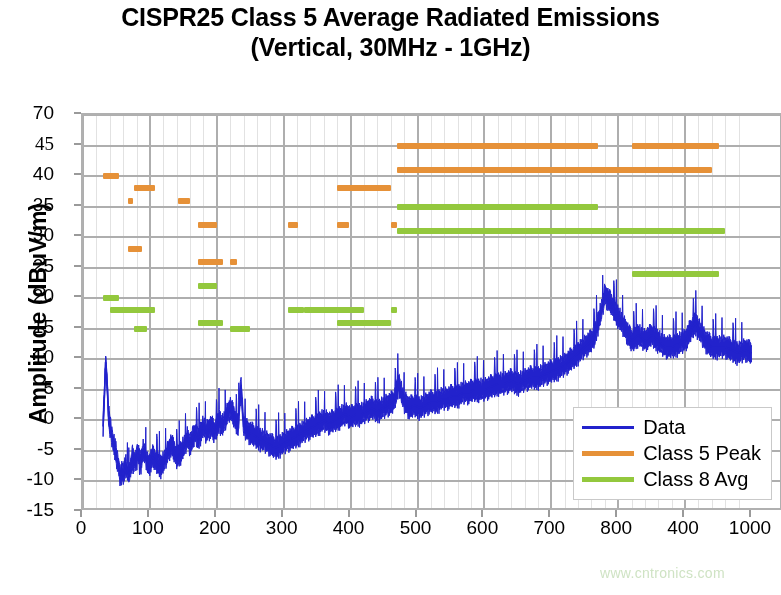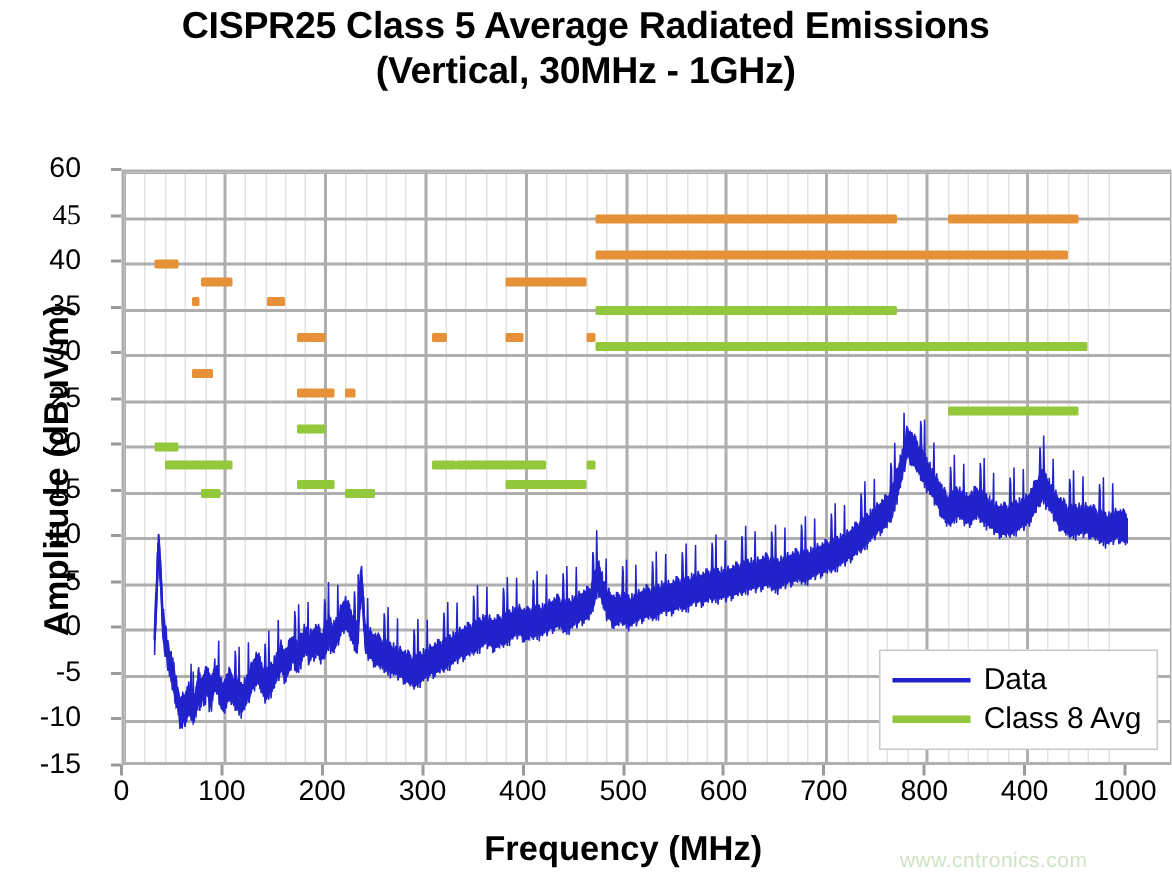--- a/index.html
+++ b/index.html
@@ -82,37 +82,36 @@
 <body>
 
 <div id="chart-root">
 
   <div class="title-block">
     <span>CISPR25 Class 5 Average Radiated Emissions</span>
     <span class="title-line2">(Vertical, 30MHz - 1GHz)</span>
   </div>
 
   <div class="ylabel">Amplitude (dBuV/m)</div>
-  <div class="xlabel">Frequency (MHz)</div>
 
   <div id="yticklabels">
       <div class="ytick-lbl" style="top: 499px;">-15</div>
       <div class="ytick-lbl" style="top: 468.462px;">-10</div>
       <div class="ytick-lbl" style="top: 437.923px;">-5</div>
       <div class="ytick-lbl" style="top: 407.385px;">0</div>
       <div class="ytick-lbl" style="top: 376.846px;">5</div>
       <div class="ytick-lbl" style="top: 346.308px;">10</div>
       <div class="ytick-lbl" style="top: 315.769px;">15</div>
       <div class="ytick-lbl" style="top: 285.231px;">20</div>
       <div class="ytick-lbl" style="top: 254.692px;">25</div>
       <div class="ytick-lbl" style="top: 224.154px;">30</div>
       <div class="ytick-lbl" style="top: 193.615px;">35</div>
       <div class="ytick-lbl" style="top: 163.077px;">40</div>
       <div class="ytick-lbl" style="top: 132.538px; font-family: Liberation Serif, serif;">45</div>
-      <div class="ytick-lbl" style="top: 102px;">60</div>
+      <div class="ytick-lbl" style="top: 102px;">70</div>
     </div>
   <div id="xticklabels">
       <div class="xtick-lbl" style="left: 46px;">0</div>
       <div class="xtick-lbl" style="left: 112.9px;">100</div>
       <div class="xtick-lbl" style="left: 179.8px;">200</div>
       <div class="xtick-lbl" style="left: 246.7px;">300</div>
       <div class="xtick-lbl" style="left: 313.6px;">400</div>
       <div class="xtick-lbl" style="left: 380.5px;">500</div>
       <div class="xtick-lbl" style="left: 447.4px;">600</div>
       <div class="xtick-lbl" style="left: 514.3px;">700</div>
@@ -250,20 +249,24 @@
           <polyline points="20.1,311.5 20.4,303.1 20.8,294.7 21.2,286.3 21.5,277.3 21.9,267.2 22.3,257.1 22.6,247.1 23.0,249.2 23.4,255.9 23.7,262.6 24.1,269.5 24.5,277.9 24.9,286.3 25.2,294.7 25.6,300.8 26.0,304.2 26.3,307.5 26.7,310.9 27.1,312.9 27.4,314.5 27.8,316.2 28.2,317.9 28.5,319.6 28.9,321.3 29.3,322.9 29.6,324.6 30.0,326.3 30.4,328.0 30.7,329.7 31.1,331.3 31.5,333.0 31.8,334.7 32.2,336.4 32.6,338.1 32.9,339.7 33.3,341.4 33.7,343.1 34.1,344.8 34.4,346.5 34.8,348.1 35.2,349.8 35.5,351.5 35.9,353.2 36.3,354.9 36.6,356.5 37.0,358.2 37.4,359.9 37.7,359.7 38.1,358.9 38.5,358.1 38.8,357.4 39.2,358.2 39.6,359.1 39.9,359.9 40.3,359.6 40.7,357.9 41.0,356.2 41.4,354.6 41.8,353.6 42.1,352.7 42.5,351.9 42.9,351.3 43.3,352.2 43.6,353.0 44.0,353.9 44.4,355.2 44.7,356.8 45.1,358.5 45.5,360.2 45.8,359.6 46.2,358.8 46.6,357.9 46.9,356.6 47.3,354.1 47.7,351.6 48.0,349.1 48.4,347.1 48.8,345.4 49.1,343.7 49.5,342.0 49.9,343.7 50.2,345.4 50.6,347.1 51.0,347.8 51.3,347.0 51.7,346.2 52.1,345.3 52.4,344.5 52.8,343.6 53.2,342.8 53.6,342.0 53.9,341.1 54.3,340.3 54.7,339.4 55.0,339.7 55.4,341.4 55.8,343.1 56.1,344.8 56.5,345.8 56.9,346.6 57.2,347.5 57.6,347.8 58.0,346.2 58.3,344.5 58.7,342.8 59.1,341.1 59.4,339.4 59.8,337.8 60.2,336.1 60.5,336.7 60.9,337.5 61.3,338.4 61.6,339.2 62.0,340.0 62.4,340.9 62.8,341.7 63.1,343.1 63.5,344.8 63.9,346.5 64.2,348.1 64.6,349.0 65.0,349.8 65.3,350.7 65.7,350.9 66.1,350.0 66.4,349.2 66.8,348.4 67.2,347.5 67.5,346.7 67.9,345.8 68.3,345.0 68.6,344.2 69.0,343.3 69.4,342.5 69.7,342.2 70.1,342.6 70.5,343.1 70.8,343.5 71.2,343.9 71.6,344.3 72.0,344.7 72.3,345.2 72.7,345.6 73.1,346.0 73.4,346.4 73.8,346.8 74.2,347.3 74.5,347.7 74.9,348.1 75.3,348.5 75.6,348.9 76.0,349.4 76.4,349.8 76.7,350.2 77.1,350.6 77.5,351.0 77.8,350.9 78.2,350.5 78.6,350.1 78.9,349.7 79.3,349.2 79.7,348.8 80.0,348.4 80.4,347.8 80.8,347.0 81.1,346.2 81.5,345.3 81.9,344.5 82.3,343.6 82.6,342.8 83.0,342.0 83.4,341.1 83.7,340.3 84.1,339.4 84.5,338.6 84.8,337.8 85.2,336.9 85.6,336.1 85.9,335.2 86.3,334.4 86.7,333.6 87.0,332.7 87.4,331.9 87.8,331.0 88.1,330.2 88.5,330.3 88.9,331.1 89.2,332.0 89.6,332.8 90.0,333.6 90.3,334.5 90.7,335.3 91.1,336.2 91.5,337.0 91.8,337.8 92.2,338.7 92.6,339.5 92.9,340.4 93.3,341.2 93.7,342.0 94.0,341.6 94.4,341.2 94.8,340.8 95.1,340.4 95.5,339.9 95.9,339.5 96.2,339.1 96.6,338.7 97.0,338.3 97.3,337.8 97.7,337.4 98.1,337.0 98.4,336.6 98.8,336.2 99.2,335.5 99.5,334.7 99.9,333.9 100.3,333.0 100.7,332.2 101.0,331.3 101.4,330.5 101.8,329.7 102.1,328.8 102.5,328.0 102.9,327.1 103.2,326.3 103.6,325.5 104.0,324.6 104.3,323.8 104.7,324.5 105.1,325.3 105.4,326.2 105.8,327.0 106.2,327.8 106.5,328.7 106.9,329.5 107.3,329.3 107.6,328.4 108.0,327.6 108.4,326.8 108.7,325.9 109.1,325.1 109.5,324.2 109.8,323.4 110.2,322.6 110.6,321.7 111.0,320.9 111.3,320.0 111.7,319.2 112.1,318.4 112.4,317.7 112.8,318.5 113.2,319.4 113.5,320.2 113.9,321.0 114.3,321.9 114.6,322.7 115.0,323.6 115.4,323.0 115.7,322.2 116.1,321.3 116.5,320.5 116.8,319.7 117.2,318.8 117.6,318.0 117.9,317.1 118.3,316.3 118.7,315.5 119.0,314.6 119.4,313.8 119.8,312.9 120.2,312.1 120.5,311.7 120.9,312.6 121.3,313.4 121.6,314.2 122.0,315.1 122.4,315.9 122.7,316.8 123.1,317.6 123.5,317.2 123.8,316.8 124.2,316.3 124.6,315.9 124.9,315.5 125.3,315.1 125.7,314.7 126.0,314.2 126.4,313.8 126.8,313.4 127.1,313.0 127.5,312.6 127.9,312.1 128.2,311.7 128.6,311.9 129.0,312.7 129.4,313.6 129.7,314.4 130.1,315.2 130.5,316.1 130.8,316.9 131.2,317.4 131.6,316.6 131.9,315.8 132.3,314.9 132.7,314.1 133.0,313.2 133.4,312.4 133.8,311.6 134.1,310.7 134.5,309.9 134.9,309.0 135.2,308.2 135.6,307.4 136.0,306.5 136.3,305.7 136.7,305.9 137.1,306.8 137.4,307.6 137.8,308.4 138.2,309.3 138.5,310.1 138.9,311.0 139.3,311.2 139.7,310.3 140.0,309.5 140.4,308.7 140.8,307.8 141.1,307.0 141.5,306.1 141.9,305.3 142.2,304.5 142.6,303.6 143.0,302.8 143.3,301.9 143.7,301.1 144.1,300.3 144.4,299.4 144.8,298.6 145.2,297.7 145.5,296.9 145.9,296.1 146.3,295.2 146.6,294.4 147.0,293.6 147.4,293.6 147.7,294.5 148.1,295.3 148.5,296.1 148.9,297.0 149.2,297.8 149.6,298.7 150.0,299.5 150.3,300.3 150.7,301.2 151.1,302.0 151.4,302.9 151.8,303.7 152.2,304.5 152.5,305.4 152.9,306.2 153.3,307.1 153.6,307.9 154.0,308.7 154.4,309.6 154.7,310.4 155.1,311.3 155.5,307.2 155.8,301.3 156.2,295.5 156.6,289.6 156.9,283.7 157.3,277.8 157.7,271.9 158.1,271.4 158.4,277.3 158.8,283.2 159.2,289.0 159.5,294.9 159.9,300.8 160.3,306.7 160.6,311.6 161.0,312.0 161.4,312.4 161.7,312.8 162.1,313.2 162.5,313.7 162.8,314.1 163.2,314.5 163.6,314.9 163.9,315.3 164.3,315.8 164.7,316.2 165.0,316.6 165.4,317.0 165.8,317.4 166.1,317.7 166.5,317.9 166.9,318.2 167.3,318.4 167.6,318.6 168.0,318.8 168.4,319.0 168.7,319.2 169.1,319.4 169.5,319.6 169.8,319.8 170.2,320.0 170.6,320.3 170.9,320.5 171.3,320.7 171.7,320.9 172.0,321.1 172.4,321.3 172.8,321.5 173.1,321.7 173.5,321.9 173.9,322.1 174.2,322.4 174.6,322.6 175.0,322.8 175.3,323.0 175.7,323.2 176.1,323.4 176.4,323.6 176.8,323.8 177.2,324.0 177.6,324.2 177.9,324.5 178.3,324.7 178.7,324.9 179.0,325.1 179.4,325.3 179.8,325.5 180.1,325.7 180.5,325.9 180.9,326.1 181.2,326.3 181.6,326.6 182.0,326.8 182.3,327.0 182.7,327.2 183.1,327.4 183.4,327.6 183.8,327.8 184.2,328.0 184.5,328.2 184.9,328.4 185.3,328.7 185.6,328.9 186.0,329.1 186.4,329.3 186.8,329.5 187.1,329.7 187.5,329.9 187.9,330.1 188.2,330.3 188.6,330.5 189.0,330.8 189.3,331.0 189.7,331.2 190.1,331.4 190.4,331.6 190.8,331.8 191.2,332.0 191.5,332.2 191.9,332.4 192.3,332.6 192.6,332.9 193.0,332.7 193.4,332.5 193.7,332.3 194.1,332.0 194.5,331.8 194.8,331.6 195.2,331.4 195.6,331.2 196.0,331.0 196.3,330.8 196.7,330.6 197.1,330.4 197.4,330.2 197.8,329.9 198.2,329.7 198.5,329.5 198.9,329.3 199.3,329.1 199.6,328.9 200.0,328.7 200.4,328.5 200.7,328.3 201.1,328.1 201.5,327.8 201.8,327.6 202.2,327.4 202.6,327.2 202.9,327.0 203.3,326.8 203.7,326.6 204.0,326.4 204.4,326.2 204.8,326.0 205.1,325.7 205.5,325.5 205.9,325.3 206.3,325.1 206.6,324.9 207.0,324.7 207.4,324.5 207.7,324.3 208.1,324.1 208.5,323.9 208.8,323.7 209.2,323.4 209.6,323.2 209.9,323.0 210.3,322.8 210.7,322.6 211.0,322.4 211.4,322.2 211.8,322.0 212.1,321.8 212.5,321.6 212.9,321.3 213.2,321.1 213.6,320.9 214.0,320.7 214.3,320.5 214.7,320.3 215.1,320.1 215.5,319.9 215.8,319.7 216.2,319.5 216.6,319.2 216.9,319.0 217.3,318.8 217.7,318.6 218.0,318.4 218.4,318.2 218.8,318.0 219.1,317.8 219.5,317.6 219.9,317.4 220.2,317.1 220.6,316.9 221.0,316.7 221.3,316.5 221.7,316.3 222.1,316.1 222.4,315.9 222.8,315.7 223.2,315.5 223.5,315.3 223.9,315.0 224.3,314.8 224.7,314.6 225.0,314.4 225.4,314.2 225.8,314.0 226.1,313.8 226.5,313.6 226.9,313.4 227.2,313.2 227.6,312.9 228.0,312.7 228.3,312.5 228.7,312.3 229.1,312.1 229.4,311.9 229.8,311.7 230.2,311.5 230.5,311.3 230.9,311.1 231.3,310.8 231.6,310.6 232.0,310.4 232.4,310.2 232.7,310.0 233.1,309.8 233.5,309.6 233.8,309.4 234.2,309.2 234.6,309.0 235.0,308.7 235.3,308.5 235.7,308.3 236.1,308.1 236.4,307.9 236.8,307.7 237.2,307.5 237.5,307.3 237.9,307.1 238.3,306.9 238.6,306.6 239.0,306.4 239.4,306.2 239.7,306.0 240.1,305.8 240.5,305.6 240.8,305.4 241.2,305.6 241.6,305.8 241.9,306.0 242.3,306.2 242.7,306.4 243.0,306.6 243.4,306.9 243.8,307.1 244.2,307.3 244.5,307.5 244.9,307.7 245.3,307.9 245.6,308.1 246.0,308.3 246.4,308.3 246.7,308.1 247.1,307.9 247.5,307.7 247.8,307.5 248.2,307.3 248.6,307.1 248.9,306.9 249.3,306.7 249.7,306.5 250.0,306.2 250.4,306.0 250.8,305.8 251.1,305.6 251.5,305.4 251.9,305.2 252.2,305.0 252.6,304.8 253.0,304.6 253.4,304.4 253.7,304.1 254.1,303.9 254.5,303.7 254.8,303.5 255.2,303.3 255.6,303.1 255.9,302.9 256.3,302.7 256.7,302.5 257.0,302.3 257.4,302.0 257.8,301.8 258.1,301.6 258.5,301.4 258.9,301.2 259.2,301.0 259.6,300.8 260.0,300.6 260.3,300.4 260.7,300.2 261.1,299.9 261.4,299.7 261.8,299.5 262.2,299.3 262.5,299.4 262.9,299.7 263.3,299.9 263.7,300.1 264.0,300.3 264.4,300.5 264.8,300.7 265.1,300.9 265.5,301.1 265.9,301.3 266.2,301.5 266.6,301.8 267.0,302.0 267.3,302.2 267.7,302.3 268.1,302.1 268.4,301.9 268.8,301.6 269.2,301.4 269.5,301.2 269.9,301.0 270.3,300.8 270.6,300.6 271.0,300.4 271.4,300.2 271.7,300.0 272.1,299.8 272.5,299.5 272.9,299.3 273.2,299.3 273.6,299.3 274.0,299.3 274.3,299.3 274.7,299.3 275.1,299.3 275.4,299.3 275.8,299.3 276.2,299.3 276.5,299.3 276.9,299.3 277.3,299.3 277.6,299.3 278.0,299.3 278.4,299.2 278.7,299.0 279.1,298.8 279.5,298.6 279.8,298.4 280.2,298.2 280.6,298.0 280.9,297.8 281.3,297.6 281.7,297.3 282.1,297.1 282.4,296.9 282.8,296.7 283.2,296.5 283.5,296.3 283.9,296.1 284.3,295.9 284.6,295.7 285.0,295.5 285.4,295.2 285.7,295.0 286.1,294.8 286.5,294.6 286.8,294.4 287.2,294.2 287.6,294.0 287.9,293.8 288.3,293.6 288.7,293.4 289.0,293.2 289.4,293.4 289.8,293.6 290.1,293.8 290.5,294.0 290.9,294.2 291.2,294.4 291.6,294.7 292.0,294.9 292.4,295.1 292.7,295.3 293.1,295.5 293.5,295.7 293.8,295.9 294.2,296.1 294.6,296.1 294.9,295.9 295.3,295.7 295.7,295.5 296.0,295.3 296.4,295.1 296.8,294.8 297.1,294.6 297.5,294.4 297.9,294.2 298.2,294.0 298.6,293.8 299.0,293.6 299.3,293.4 299.7,293.2 300.1,293.0 300.4,292.7 300.8,292.5 301.2,292.3 301.6,292.1 301.9,291.9 302.3,291.7 302.7,291.5 303.0,291.3 303.4,291.1 303.8,290.9 304.1,290.6 304.5,290.4 304.9,290.2 305.2,290.0 305.6,289.8 306.0,289.6 306.3,289.4 306.7,289.2 307.1,289.0 307.4,288.8 307.8,288.6 308.2,288.3 308.5,288.1 308.9,287.9 309.3,287.7 309.6,287.5 310.0,287.3 310.4,287.1 310.8,285.9 311.1,284.7 311.5,283.4 311.9,282.1 312.2,280.9 312.6,279.6 313.0,278.4 313.3,277.1 313.7,275.8 314.1,274.6 314.4,273.3 314.8,272.1 315.2,270.8 315.5,269.5 315.9,269.2 316.3,270.5 316.6,271.7 317.0,273.0 317.4,274.2 317.7,275.5 318.1,276.8 318.5,278.0 318.8,279.3 319.2,280.5 319.6,281.8 319.9,283.1 320.3,284.3 320.7,285.6 321.1,286.8 321.4,287.4 321.8,287.8 322.2,288.2 322.5,288.7 322.9,289.1 323.3,289.5 323.6,289.9 324.0,290.3 324.4,290.8 324.7,291.2 325.1,291.6 325.5,292.0 325.8,292.4 326.2,292.9 326.6,293.1 326.9,292.9 327.3,292.7 327.7,292.5 328.0,292.3 328.4,292.1 328.8,291.9 329.1,291.6 329.5,291.4 329.9,291.2 330.3,291.0 330.6,290.8 331.0,290.6 331.4,290.4 331.7,290.2 332.1,290.3 332.5,290.5 332.8,290.7 333.2,290.9 333.6,291.1 333.9,291.3 334.3,291.5 334.7,291.7 335.0,291.9 335.4,292.2 335.8,292.4 336.1,292.6 336.5,292.8 336.9,293.0 337.2,293.1 337.6,292.9 338.0,292.7 338.3,292.5 338.7,292.3 339.1,292.1 339.5,291.9 339.8,291.7 340.2,291.5 340.6,291.2 340.9,291.0 341.3,290.8 341.7,290.6 342.0,290.4 342.4,290.2 342.8,290.0 343.1,289.8 343.5,289.6 343.9,289.4 344.2,289.1 344.6,288.9 345.0,288.7 345.3,288.5 345.7,288.3 346.1,288.1 346.4,287.9 346.8,287.7 347.2,287.5 347.5,287.3 347.9,287.1 348.3,287.1 348.6,287.1 349.0,287.1 349.4,287.1 349.8,287.1 350.1,287.1 350.5,287.1 350.9,287.1 351.2,287.1 351.6,287.1 352.0,287.1 352.3,287.1 352.7,287.1 353.1,287.1 353.4,286.9 353.8,286.7 354.2,286.5 354.5,286.3 354.9,286.1 355.3,285.9 355.6,285.7 356.0,285.5 356.4,285.3 356.7,285.1 357.1,284.8 357.5,284.6 357.8,284.4 358.2,284.2 358.6,284.0 359.0,284.0 359.3,284.0 359.7,284.0 360.1,284.0 360.4,284.0 360.8,284.0 361.2,284.0 361.5,284.0 361.9,284.0 362.3,284.0 362.6,284.0 363.0,284.0 363.4,284.0 363.7,284.0 364.1,283.9 364.5,283.7 364.8,283.5 365.2,283.3 365.6,283.1 365.9,282.9 366.3,282.7 366.7,282.4 367.0,282.2 367.4,282.0 367.8,281.8 368.2,281.6 368.5,281.4 368.9,281.2 369.3,281.0 369.6,281.0 370.0,281.0 370.4,281.0 370.7,281.0 371.1,281.0 371.5,281.0 371.8,281.0 372.2,281.0 372.6,281.0 372.9,281.0 373.3,281.0 373.7,281.0 374.0,281.0 374.4,281.0 374.8,280.9 375.1,280.7 375.5,280.5 375.9,280.2 376.2,280.0 376.6,279.8 377.0,279.6 377.3,279.4 377.7,279.2 378.1,279.0 378.5,278.8 378.8,278.6 379.2,278.4 379.6,278.1 379.9,277.9 380.3,277.9 380.7,277.9 381.0,277.9 381.4,277.9 381.8,277.9 382.1,277.9 382.5,277.9 382.9,277.9 383.2,277.9 383.6,277.9 384.0,277.9 384.3,277.9 384.7,277.9 385.1,277.9 385.4,277.8 385.8,277.6 386.2,277.4 386.5,277.2 386.9,277.0 387.3,276.8 387.7,276.6 388.0,276.4 388.4,276.2 388.8,276.0 389.1,275.7 389.5,275.5 389.9,275.3 390.2,275.1 390.6,274.9 391.0,274.8 391.3,274.8 391.7,274.8 392.1,274.8 392.4,274.8 392.8,274.8 393.2,274.8 393.5,274.8 393.9,274.8 394.3,274.8 394.6,274.8 395.0,274.8 395.4,274.8 395.7,274.8 396.1,274.8 396.5,274.8 396.9,274.8 397.2,274.8 397.6,274.8 398.0,274.8 398.3,274.8 398.7,274.8 399.1,274.8 399.4,274.8 399.8,274.8 400.2,274.8 400.5,274.8 400.9,274.8 401.3,274.8 401.6,274.7 402.0,274.6 402.4,274.4 402.7,274.2 403.1,274.1 403.5,273.9 403.8,273.7 404.2,273.6 404.6,273.4 404.9,273.2 405.3,273.1 405.7,272.9 406.0,272.7 406.4,272.6 406.8,272.4 407.2,272.2 407.5,272.1 407.9,271.9 408.3,271.7 408.6,271.5 409.0,271.4 409.4,271.2 409.7,271.0 410.1,270.9 410.5,270.7 410.8,270.5 411.2,270.4 411.6,270.2 411.9,270.0 412.3,269.9 412.7,269.7 413.0,269.5 413.4,269.4 413.8,269.2 414.1,269.0 414.5,268.9 414.9,268.7 415.2,268.7 415.6,268.7 416.0,268.7 416.4,268.7 416.7,268.7 417.1,268.7 417.5,268.7 417.8,268.7 418.2,268.7 418.6,268.7 418.9,268.7 419.3,268.7 419.7,268.7 420.0,268.7 420.4,268.7 420.8,268.7 421.1,268.7 421.5,268.7 421.9,268.6 422.2,268.4 422.6,268.2 423.0,268.1 423.3,267.9 423.7,267.7 424.1,267.5 424.4,267.4 424.8,267.2 425.2,267.0 425.6,266.9 425.9,266.7 426.3,266.5 426.7,266.4 427.0,266.2 427.4,266.0 427.8,265.9 428.1,265.7 428.5,265.8 428.9,266.0 429.2,266.2 429.6,266.3 430.0,266.5 430.3,266.7 430.7,266.8 431.1,267.0 431.4,267.2 431.8,267.3 432.2,267.5 432.5,267.7 432.9,267.9 433.3,268.0 433.6,268.2 434.0,268.4 434.4,268.5 434.7,268.7 435.1,268.6 435.5,268.4 435.9,268.3 436.2,268.1 436.6,267.9 437.0,267.8 437.3,267.6 437.7,267.4 438.1,267.3 438.4,267.1 438.8,266.9 439.2,266.8 439.5,266.6 439.9,266.4 440.3,266.3 440.6,266.1 441.0,265.9 441.4,265.8 441.7,265.6 442.1,265.4 442.5,265.3 442.8,265.1 443.2,264.9 443.6,264.8 443.9,264.6 444.3,264.4 444.7,264.2 445.1,264.1 445.4,263.9 445.8,263.7 446.2,263.6 446.5,263.4 446.9,263.2 447.3,263.1 447.6,262.9 448.0,262.7 448.4,262.6 448.7,262.6 449.1,262.6 449.5,262.6 449.8,262.6 450.2,262.6 450.6,262.6 450.9,262.6 451.3,262.6 451.7,262.6 452.0,262.6 452.4,262.6 452.8,262.6 453.1,262.6 453.5,262.6 453.9,262.6 454.3,262.6 454.6,262.6 455.0,262.6 455.4,262.4 455.7,262.3 456.1,262.1 456.5,261.9 456.8,261.8 457.2,261.6 457.6,261.4 457.9,261.3 458.3,261.1 458.7,260.9 459.0,260.8 459.4,260.6 459.8,260.4 460.1,260.2 460.5,260.1 460.9,259.9 461.2,259.7 461.6,259.6 462.0,259.4 462.3,259.2 462.7,259.1 463.1,258.9 463.4,258.7 463.8,258.6 464.2,258.4 464.6,258.2 464.9,258.1 465.3,257.9 465.7,257.7 466.0,257.6 466.4,257.4 466.8,257.2 467.1,257.1 467.5,256.9 467.9,256.7 468.2,256.6 468.6,256.4 469.0,256.2 469.3,256.0 469.7,255.9 470.1,255.7 470.4,255.5 470.8,255.4 471.2,255.2 471.5,255.0 471.9,254.9 472.3,254.7 472.6,254.5 473.0,254.4 473.4,254.2 473.8,254.0 474.1,253.9 474.5,253.7 474.9,253.5 475.2,253.4 475.6,253.2 476.0,253.0 476.3,252.9 476.7,252.7 477.1,252.5 477.4,252.4 477.8,252.2 478.2,252.0 478.5,251.9 478.9,251.7 479.3,251.5 479.6,251.3 480.0,251.2 480.4,251.0 480.7,250.8 481.1,250.7 481.5,250.5 481.8,250.3 482.2,249.9 482.6,249.6 483.0,249.3 483.3,248.9 483.7,248.6 484.1,248.2 484.4,247.9 484.8,247.6 485.2,247.2 485.5,246.9 485.9,246.6 486.3,246.2 486.6,245.9 487.0,245.6 487.4,245.2 487.7,244.9 488.1,244.6 488.5,244.2 488.8,243.9 489.2,243.5 489.6,243.2 489.9,242.9 490.3,242.5 490.7,242.2 491.0,241.9 491.4,241.5 491.8,241.2 492.1,240.9 492.5,240.5 492.9,240.2 493.3,239.8 493.6,239.5 494.0,239.2 494.4,238.8 494.7,238.5 495.1,238.2 495.5,237.8 495.8,237.5 496.2,237.2 496.6,236.8 496.9,236.5 497.3,236.2 497.7,235.8 498.0,235.5 498.4,235.1 498.8,234.8 499.1,234.5 499.5,234.1 499.9,233.8 500.2,233.5 500.6,233.1 501.0,232.8 501.3,232.5 501.7,232.1 502.1,231.8 502.5,231.5 502.8,231.1 503.2,230.8 503.6,230.4 503.9,230.1 504.3,229.8 504.7,229.4 505.0,229.1 505.4,228.8 505.8,228.4 506.1,228.1 506.5,227.8 506.9,227.4 507.2,227.1 507.6,226.7 508.0,226.4 508.3,226.1 508.7,225.5 509.1,224.8 509.4,224.2 509.8,223.5 510.2,222.8 510.5,222.1 510.9,221.5 511.3,220.8 511.7,220.1 512.0,219.0 512.4,217.7 512.8,216.3 513.1,215.0 513.5,213.6 513.9,212.3 514.2,211.0 514.6,209.6 515.0,208.3 515.3,206.9 515.7,205.6 516.1,204.2 516.4,202.9 516.8,201.6 517.2,200.2 517.5,198.9 517.9,197.5 518.3,196.2 518.6,194.7 519.0,193.0 519.4,191.3 519.7,189.6 520.1,188.0 520.5,186.3 520.8,184.6 521.2,182.9 521.6,181.2 522.0,180.4 522.3,180.9 522.7,181.4 523.1,181.9 523.4,182.4 523.8,182.9 524.2,183.4 524.5,183.9 524.9,184.4 525.3,184.9 525.6,185.4 526.0,185.9 526.4,186.4 526.7,186.9 527.1,187.4 527.5,187.9 527.8,188.4 528.2,188.9 528.6,189.5 528.9,190.1 529.3,190.8 529.7,191.5 530.0,192.1 530.4,192.8 530.8,193.5 531.2,194.2 531.5,194.8 531.9,195.5 532.3,196.2 532.6,196.9 533.0,197.5 533.4,198.2 533.7,198.9 534.1,199.5 534.5,200.2 534.8,200.9 535.2,201.6 535.6,202.2 535.9,202.9 536.3,203.6 536.7,204.2 537.0,204.9 537.4,205.6 537.8,206.3 538.1,206.9 538.5,207.6 538.9,208.3 539.2,208.9 539.6,209.6 540.0,210.3 540.4,211.0 540.7,211.6 541.1,212.3 541.5,213.0 541.8,213.6 542.2,214.3 542.6,215.0 542.9,215.7 543.3,216.3 543.7,217.0 544.0,217.7 544.4,218.3 544.8,219.0 545.1,219.7 545.5,220.4 545.9,221.0 546.2,221.7 546.6,222.4 547.0,223.1 547.3,223.7 547.7,224.4 548.1,225.1 548.4,225.7 548.8,225.8 549.2,225.4 549.6,225.1 549.9,224.8 550.3,224.4 550.7,224.1 551.0,223.8 551.4,223.4 551.8,223.1 552.1,222.7 552.5,222.4 552.9,222.1 553.2,221.7 553.6,221.4 554.0,221.1 554.3,220.7 554.7,220.4 555.1,220.1 555.4,220.0 555.8,220.4 556.2,220.7 556.5,221.0 556.9,221.4 557.3,221.7 557.6,222.0 558.0,222.4 558.4,222.7 558.7,223.1 559.1,223.4 559.5,223.7 559.9,224.1 560.2,224.4 560.6,224.7 561.0,225.1 561.3,225.4 561.7,225.7 562.1,225.9 562.4,225.6 562.8,225.2 563.2,224.9 563.5,224.5 563.9,224.2 564.3,223.9 564.6,223.5 565.0,223.2 565.4,222.9 565.7,222.5 566.1,222.2 566.5,221.9 566.8,221.5 567.2,221.2 567.6,220.9 567.9,220.5 568.3,220.2 568.7,219.9 569.1,220.2 569.4,220.6 569.8,220.9 570.2,221.3 570.5,221.6 570.9,221.9 571.3,222.3 571.6,222.6 572.0,222.9 572.4,223.3 572.7,223.6 573.1,223.9 573.5,224.3 573.8,224.6 574.2,224.9 574.6,225.3 574.9,225.6 575.3,226.0 575.7,226.3 576.0,226.6 576.4,227.0 576.8,227.3 577.1,227.6 577.5,228.0 577.9,228.3 578.3,228.6 578.6,229.0 579.0,229.3 579.4,229.6 579.7,230.0 580.1,230.3 580.5,230.7 580.8,231.0 581.2,231.3 581.6,231.7 581.9,232.0 582.3,232.1 582.7,232.1 583.0,232.1 583.4,232.1 583.8,232.1 584.1,232.1 584.5,232.1 584.9,232.1 585.2,232.1 585.6,232.1 586.0,232.1 586.3,232.1 586.7,232.1 587.1,232.1 587.4,232.1 587.8,232.1 588.2,232.1 588.6,232.1 588.9,232.0 589.3,231.8 589.7,231.7 590.0,231.5 590.4,231.3 590.8,231.2 591.1,231.0 591.5,230.8 591.9,230.7 592.2,230.5 592.6,230.3 593.0,230.2 593.3,230.0 593.7,229.8 594.1,229.6 594.4,229.5 594.8,229.3 595.2,229.1 595.5,229.0 595.9,228.8 596.3,228.6 596.6,228.5 597.0,228.3 597.4,228.1 597.8,228.0 598.1,227.8 598.5,227.6 598.9,227.5 599.2,227.3 599.6,227.1 600.0,227.0 600.3,226.8 600.7,226.6 601.1,226.5 601.4,226.3 601.8,226.1 602.2,225.9 602.5,225.2 602.9,224.5 603.3,223.8 603.6,223.2 604.0,222.5 604.4,221.8 604.7,221.2 605.1,220.5 605.5,219.8 605.8,219.1 606.2,218.5 606.6,217.8 607.0,217.1 607.3,216.5 607.7,215.8 608.1,215.1 608.4,214.4 608.8,213.8 609.2,213.1 609.5,212.4 609.9,211.8 610.3,211.1 610.6,210.4 611.0,209.7 611.4,209.1 611.7,208.4 612.1,207.7 612.5,208.3 612.8,208.9 613.2,209.6 613.6,210.3 613.9,211.0 614.3,211.6 614.7,212.3 615.0,213.0 615.4,213.6 615.8,214.3 616.1,215.0 616.5,215.7 616.9,216.3 617.3,217.0 617.6,217.7 618.0,218.3 618.4,219.0 618.7,219.7 619.1,220.4 619.5,221.0 619.8,221.7 620.2,222.4 620.6,223.1 620.9,223.7 621.3,224.4 621.7,225.1 622.0,225.7 622.4,226.2 622.8,226.5 623.1,226.9 623.5,227.2 623.9,227.5 624.2,227.9 624.6,228.2 625.0,228.5 625.3,228.9 625.7,229.2 626.1,229.6 626.5,229.9 626.8,230.2 627.2,230.6 627.6,230.9 627.9,231.2 628.3,231.6 628.7,231.9 629.0,232.1 629.4,232.1 629.8,232.1 630.1,232.1 630.5,232.1 630.9,232.1 631.2,232.1 631.6,232.1 632.0,232.1 632.3,232.1 632.7,232.1 633.1,232.1 633.4,232.1 633.8,232.1 634.2,232.1 634.5,232.1 634.9,232.1 635.3,232.1 635.7,232.1 636.0,232.1 636.4,232.1 636.8,232.1 637.1,232.1 637.5,232.1 637.9,232.1 638.2,232.1 638.6,232.1 639.0,232.1 639.3,232.1 639.7,232.1 640.1,232.1 640.4,232.1 640.8,232.1 641.2,232.1 641.5,232.1 641.9,232.1 642.3,232.1 642.6,232.3 643.0,232.4 643.4,232.6 643.7,232.8 644.1,232.9 644.5,233.1 644.8,233.3 645.2,233.5 645.6,233.6 646.0,233.8 646.3,234.0 646.7,234.1 647.1,234.3 647.4,234.5 647.8,234.6 648.2,234.8 648.5,235.0 648.9,235.1 649.3,235.3 649.6,235.5 650.0,235.6 650.4,235.8 650.7,236.0 651.1,236.1 651.5,236.3 651.8,236.5 652.2,236.6 652.6,236.8 652.9,237.0 653.3,237.1 653.7,237.3 654.0,237.5 654.4,237.7 654.8,237.8 655.2,238.0 655.5,238.2 655.9,238.1 656.3,237.9 656.6,237.7 657.0,237.6 657.4,237.4 657.7,237.2 658.1,237.1 658.5,236.9 658.8,236.7 659.2,236.6 659.6,236.4 659.9,236.2 660.3,236.1 660.7,235.9 661.0,235.7 661.4,235.6 661.8,235.4 662.1,235.2 662.5,235.2 662.9,235.4 663.2,235.6 663.6,235.7 664.0,235.9 664.4,236.1 664.7,236.2 665.1,236.4 665.5,236.6 665.8,236.7 666.2,236.9 666.6,237.1 666.9,237.3 667.3,237.4 667.7,237.6 668.0,237.8 668.4,237.9 668.8,238.1" fill="none" stroke="#2222cc" stroke-width="1.6"></polyline>
         </svg>
     </div>
 
     <div class="legend">
       <div class="legend-row">
         <span class="legend-swatch data"></span>
         <span class="legend-label">Data</span>
       </div>
       <div class="legend-row">
+        <span class="legend-swatch peak"></span>
+        <span class="legend-label">Class 5 Peak</span>
+      </div>
+      <div class="legend-row">
         <span class="legend-swatch avg"></span>
         <span class="legend-label">Class 8 Avg</span>
       </div>
     </div>
   </div>
 
   <div class="watermark">www.cntronics.com</div>
 </div>
 
 </body></html>

